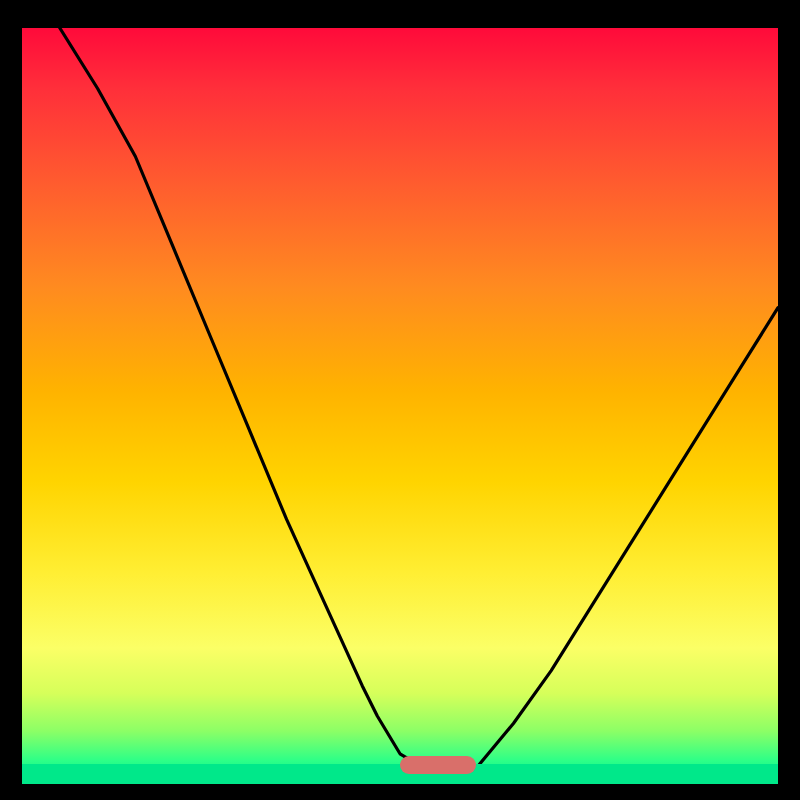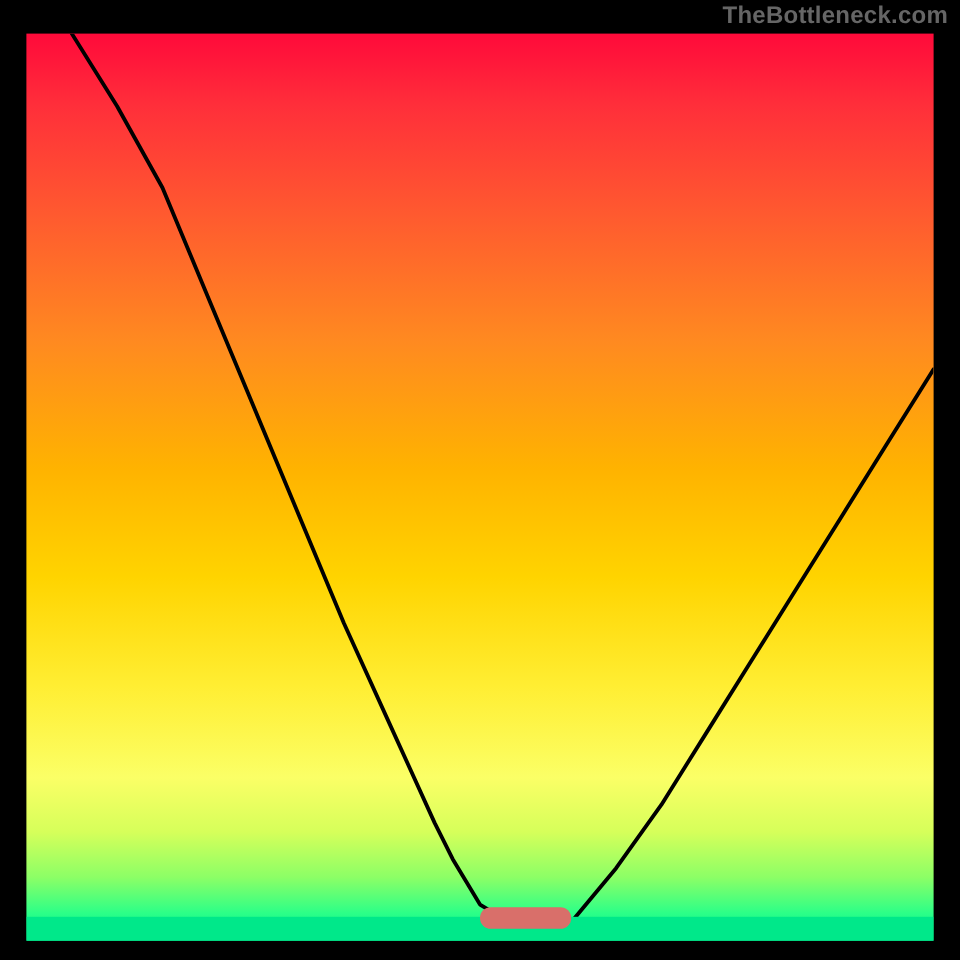--- a/index.html
+++ b/index.html
@@ -72,21 +72,20 @@
     background: #d96f6a;
     border-radius: 9px;
     z-index: 3;
   }
 </style>
 </head>
 <body>
 
 <div class="frame">
 
-  <div class="watermark">TheBottleneck.com</div>
 
   <div class="plot">
 
     <div class="bottom-band"></div>
 
     <svg class="curve" viewBox="0 0 756 756" preserveAspectRatio="none">
       <path id="curve-path" d="M37.8 0.0 L75.6 60.5 L113.4 128.5 L151.2 219.2 L189.0 310.0 L226.8 400.7 L264.6 491.4 L302.4 574.6 L340.2 657.7 L355.3 688.0 L378.0 725.8 L415.8 748.4 L438.5 748.4 L453.6 740.9 L491.4 695.5 L529.2 642.6 L567.0 582.1 L604.8 521.6 L642.6 461.2 L680.4 400.7 L718.2 340.2 L756.0 279.7" fill="none" stroke="#000" stroke-width="3.2" stroke-linecap="round" stroke-linejoin="round"></path>
     </svg>
 
     <div class="marker" id="opt-marker" style="left: 378px; width: 75.6px; background: rgb(217, 111, 106);"></div>

